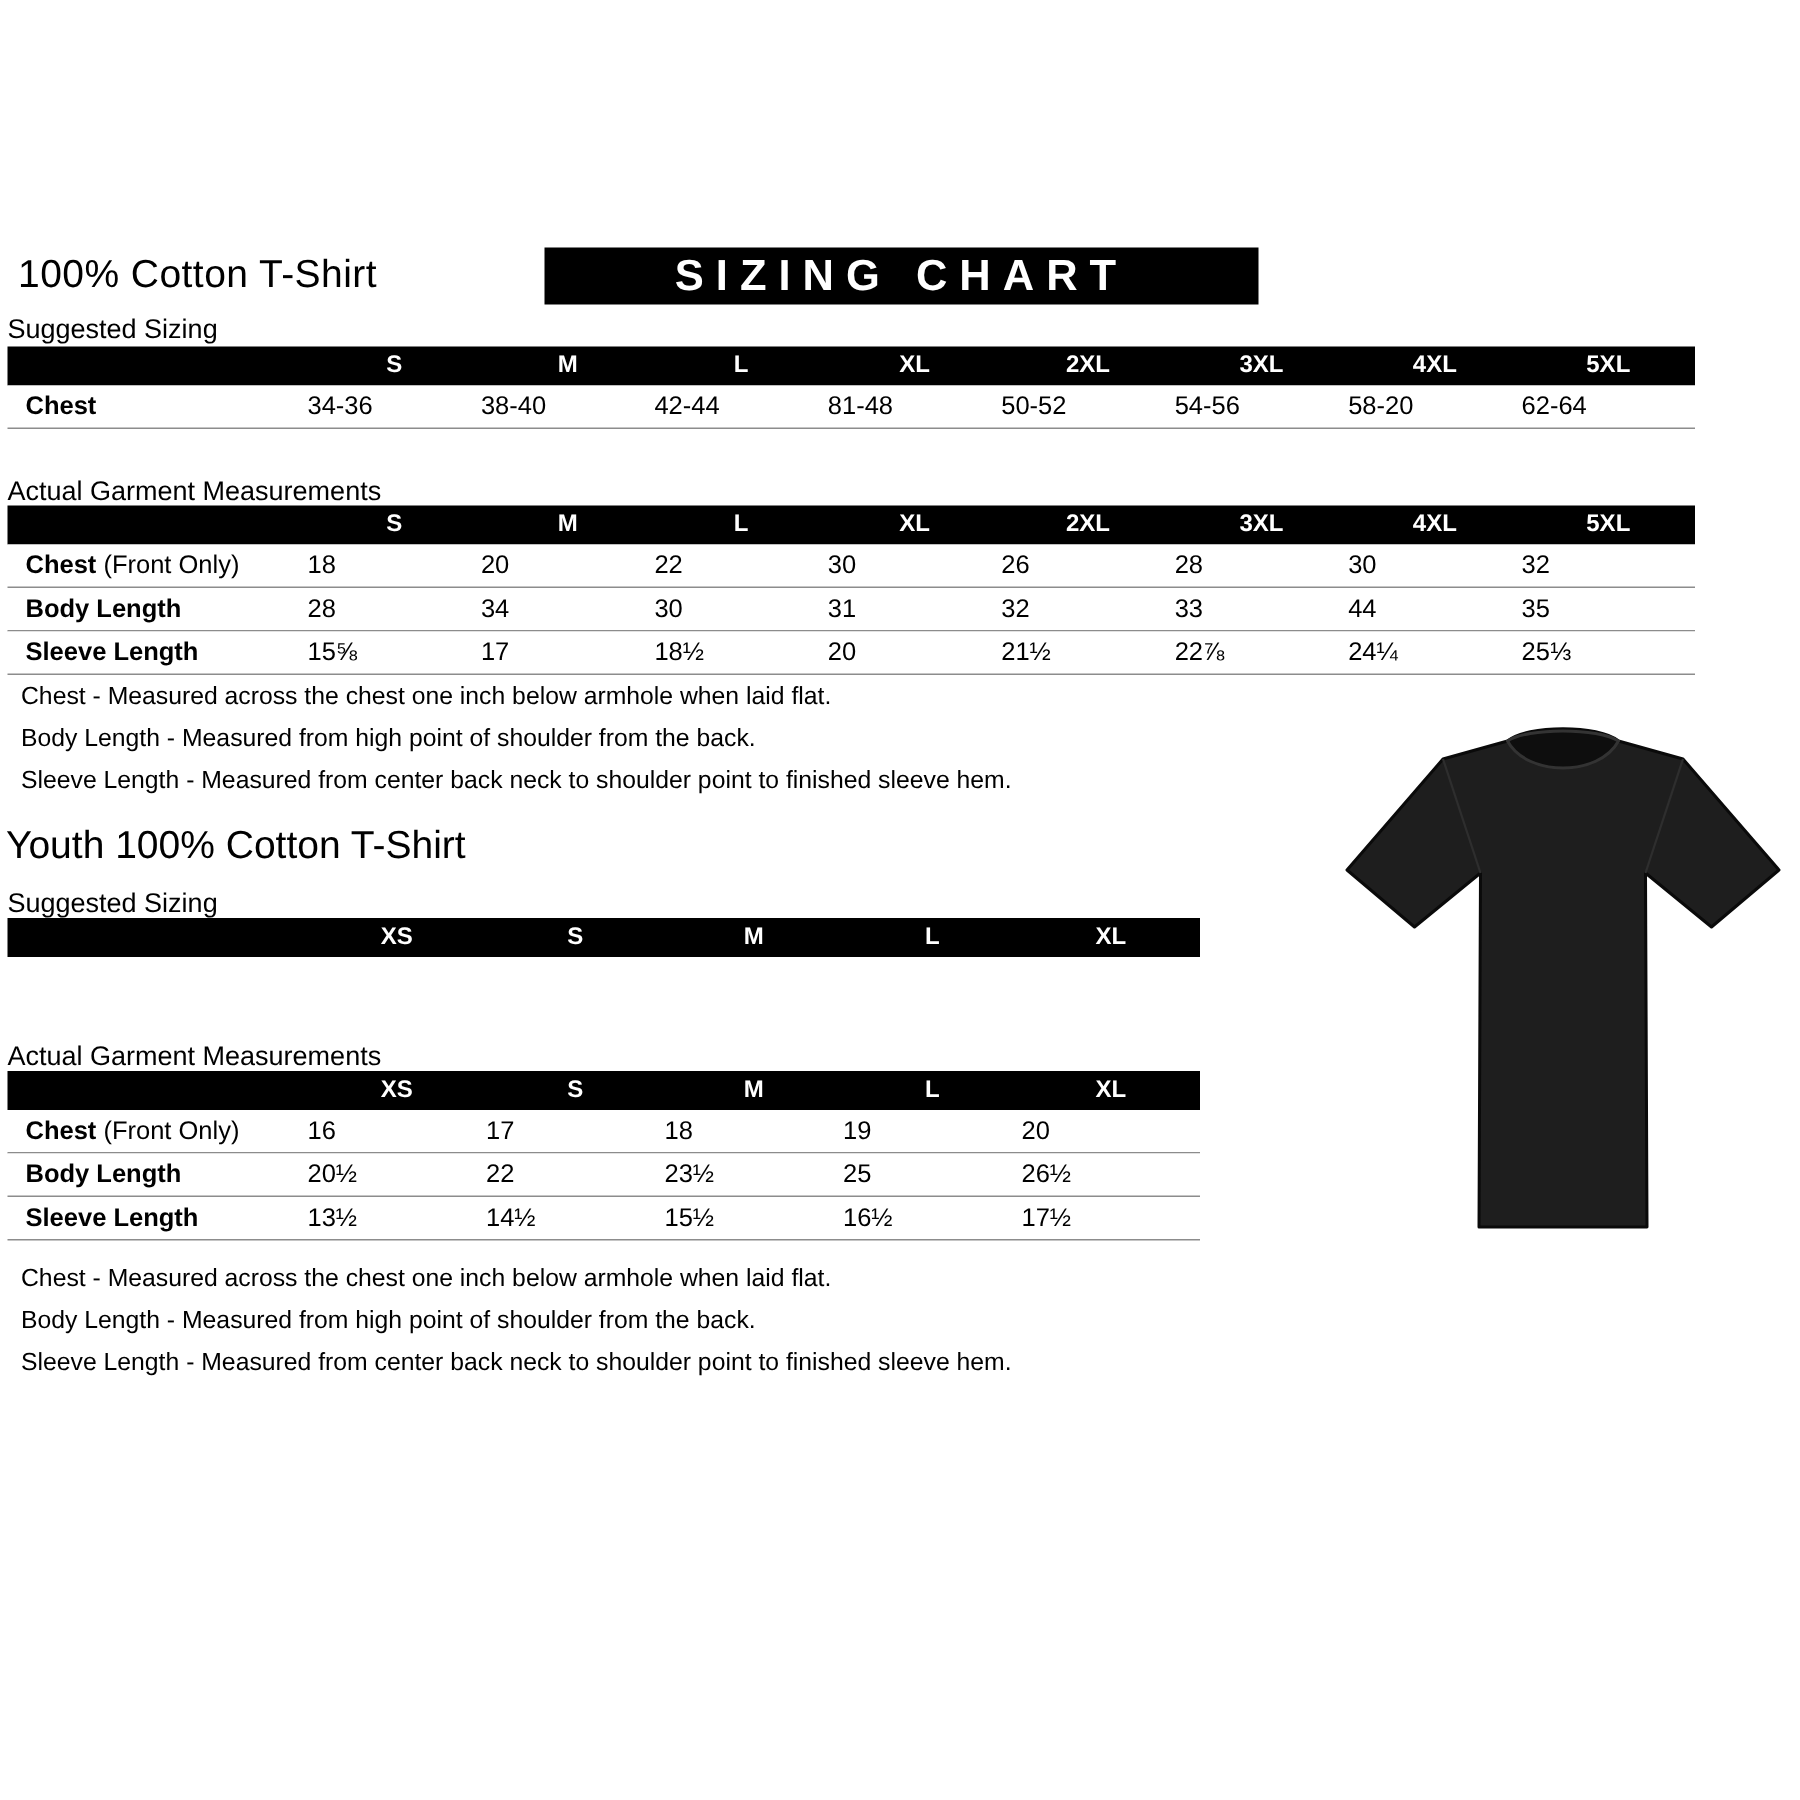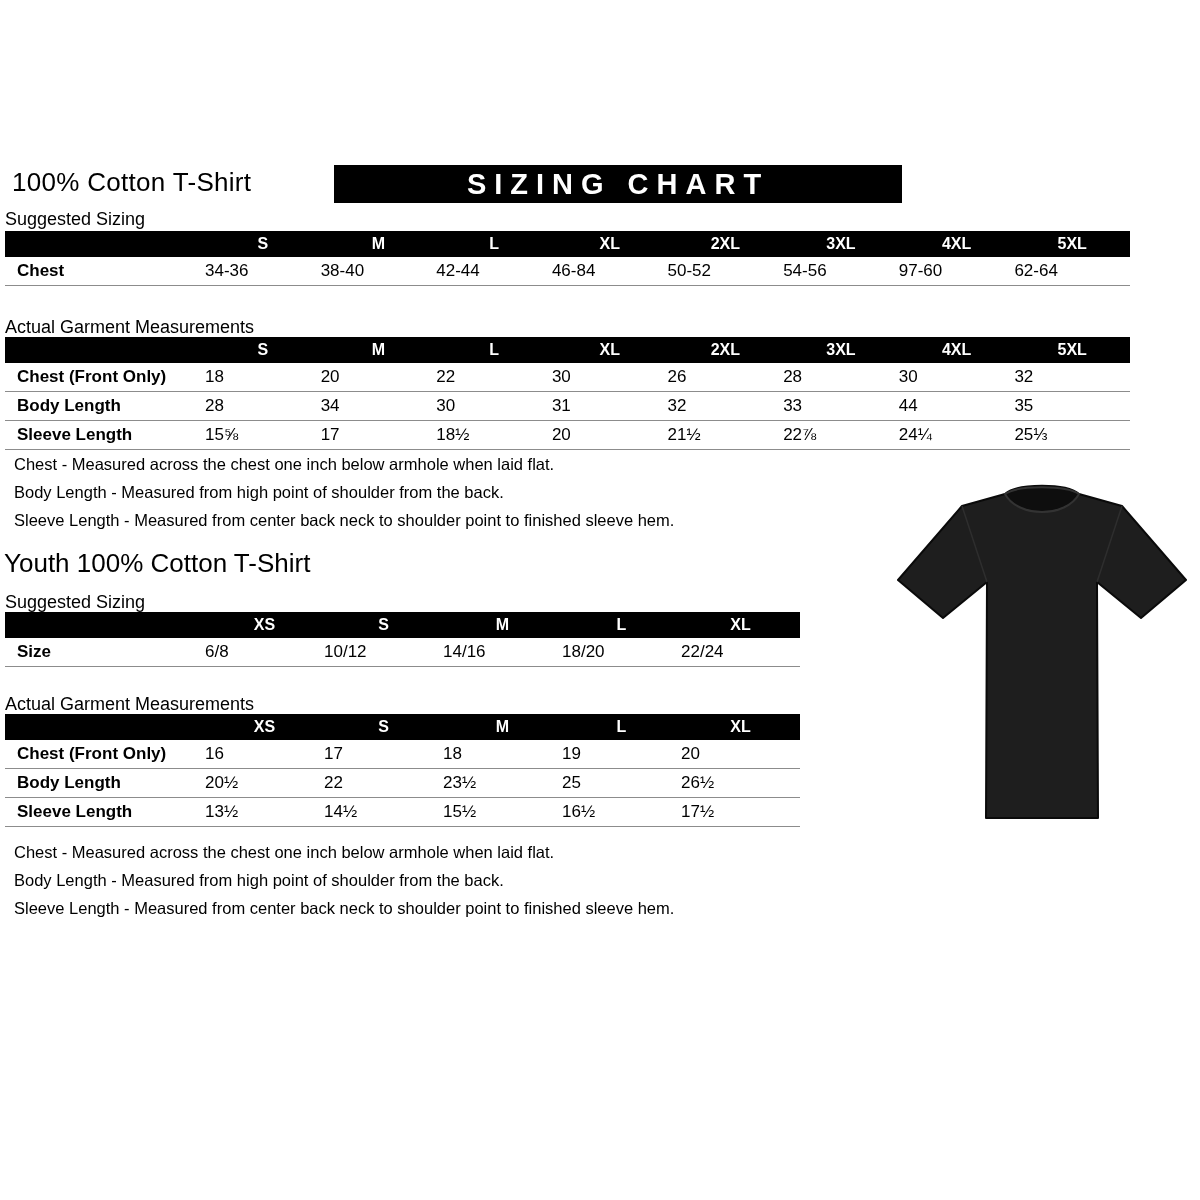--- a/index.html
+++ b/index.html
@@ -12,54 +12,54 @@
   .subhead{font-size:18px}
   .sizing-table{position:absolute}
   .thead,.trow{display:grid;align-items:center}
   .adult-cols{grid-template-columns:200px repeat(8,1fr)}
   .youth-cols{grid-template-columns:200px repeat(5,1fr)}
   .thead{background:var(--table_header_bg,#000);color:#fff;height:26px;font-weight:700;font-size:16px}
   .thead>div{text-align:center}
   .trow{height:29px;border-bottom:1px solid #8c8c8c;font-size:17px;background:#fff}
   .trow>div{text-align:left}
   .label-cell{text-align:right;padding-left:12px;font-weight:700;white-space:nowrap}
-  .label-cell .suffix{font-weight:700}
+  .label-cell .suffix{font-weight:400}
   .notes{position:absolute;font-size:16.5px;line-height:18px}
   .notes p{margin:0 13px 10px 0}
   .youth-title{font-size:26px;font-weight:400}
 </style>
 </head>
 <body>
 
 <div class="abs title" style="left:12px;top:167px">100% Cotton T-Shirt</div>
-<div class="abs banner" style="left:334px;top:165px;width:568px;height:38px">SIZING CHART</div>
+<div class="abs banner" style="left:363px;top:165px;width:476px;height:38px">SIZING CHART</div>
 
 <div class="abs subhead" style="left:5px;top:209px">Suggested Sizing</div>
 
 <div class="sizing-table" style="left:5px;top:231px;width:1125px">
   <div class="thead adult-cols">
     <div class="label-cell"></div>
     <div>S</div>
     <div>M</div>
     <div>L</div>
     <div>XL</div>
     <div>2XL</div>
     <div>3XL</div>
     <div>4XL</div>
     <div>5XL</div>
   </div>
   <div class="trow adult-cols">
     <div class="label-cell"><span>Chest</span><span class="suffix"></span></div>
     <div>34-36</div>
     <div>38-40</div>
     <div>42-44</div>
-    <div>46-84</div>
+    <div>81-48</div>
     <div>50-52</div>
     <div>54-56</div>
-    <div>97-60</div>
+    <div>58-20</div>
     <div>62-64</div>
   </div>
 </div>
 
 <div class="abs subhead" style="left:5px;top:317px">Actual Garment Measurements</div>
 
 <div class="sizing-table" style="left:5px;top:337px;width:1125px">
   <div class="thead adult-cols">
     <div class="label-cell"></div>
     <div>S</div>
@@ -117,28 +117,20 @@
 
 <div class="sizing-table" style="left:5px;top:612px;width:795px">
   <div class="thead youth-cols">
     <div class="label-cell"></div>
     <div>XS</div>
     <div>S</div>
     <div>M</div>
     <div>L</div>
     <div>XL</div>
   </div>
-  <div class="trow youth-cols">
-    <div class="label-cell"><span>Size</span><span class="suffix"></span></div>
-    <div>6/8</div>
-    <div>10/12</div>
-    <div>14/16</div>
-    <div>18/20</div>
-    <div>22/24</div>
-  </div>
 </div>
 
 <div class="abs subhead" style="left:5px;top:694px">Actual Garment Measurements</div>
 
 <div class="sizing-table" style="left:5px;top:714px;width:795px">
   <div class="thead youth-cols">
     <div class="label-cell"></div>
     <div>XS</div>
     <div>S</div>
     <div>M</div>

